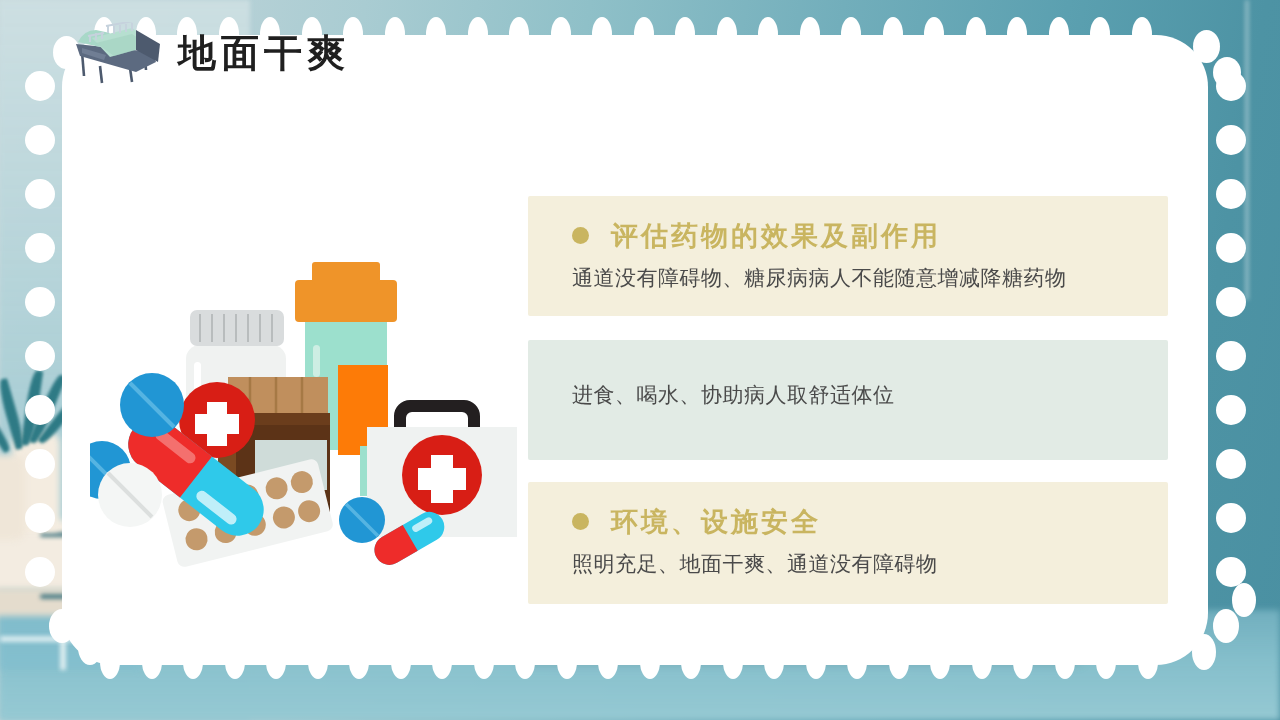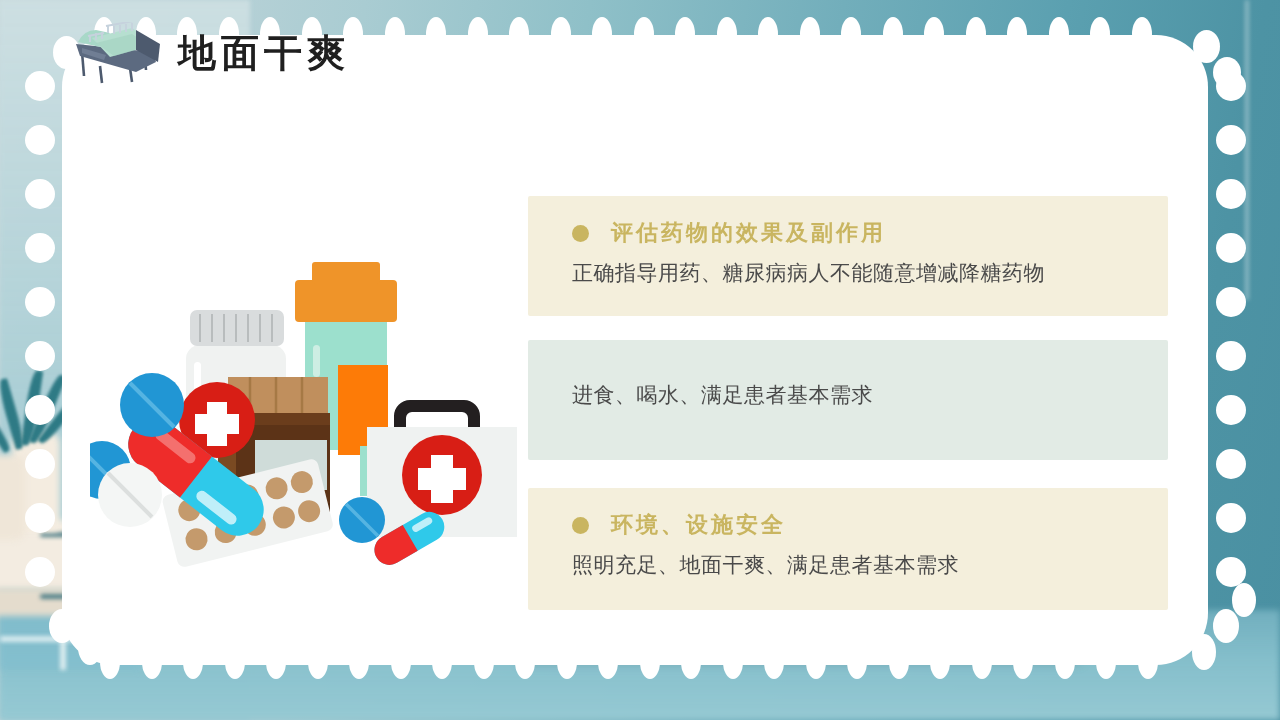--- a/index.html
+++ b/index.html
@@ -192,21 +192,21 @@
     gap: 22px;
   }
   .bullet {
     width: 17px;
     height: 17px;
     border-radius: 50%;
     flex: 0 0 auto;
   }
   .card-title {
     font-family: "DejaVu Sans", "Liberation Sans", sans-serif;
-    font-size: 22px;
+    font-size: 27px;
     font-weight: bold;
     letter-spacing: 3px;
     line-height: 1;
     white-space: nowrap;
     text-align: right;
   }
   .card-desc {
     margin-top: 17px;
     font-family: "DejaVu Serif", "Liberation Serif", serif;
     font-size: 21px;
@@ -480,27 +480,27 @@
 
     </svg>
   </div>
 
   <div id="cards-host">
       <div class="info-card" style="top: 196px; height: 120px; background: rgb(244, 239, 220);">
         <div class="card-head">
           <span class="bullet" style="background: rgb(201, 181, 96);"></span>
           <div class="card-title" style="color: rgb(201, 181, 96);">评估药物的效果及副作用</div>
         </div>
-        <div class="card-desc">正确指导用药、糖尿病病人不能随意增减降糖药物</div>
+        <div class="card-desc">通道没有障碍物、糖尿病病人不能随意增减降糖药物</div>
       </div>
       <div class="info-card" style="top: 340px; height: 120px; background: rgb(226, 235, 229);">
-        <div class="card-desc">进食、喝水、满足患者基本需求</div>
+        <div class="card-desc">进食、喝水、协助病人取舒适体位</div>
       </div>
-      <div class="info-card" style="top: 482px; height: 122px; background: rgb(244, 239, 220); margin-top: 6px;">
+      <div class="info-card" style="top: 482px; height: 122px; background: rgb(244, 239, 220);">
         <div class="card-head">
           <span class="bullet" style="background: rgb(201, 181, 96);"></span>
           <div class="card-title" style="color: rgb(201, 181, 96);">环境、设施安全</div>
         </div>
-        <div class="card-desc">照明充足、地面干爽、满足患者基本需求</div>
+        <div class="card-desc">照明充足、地面干爽、通道没有障碍物</div>
       </div>
     </div>
 
 </div>
 
 </body></html>

